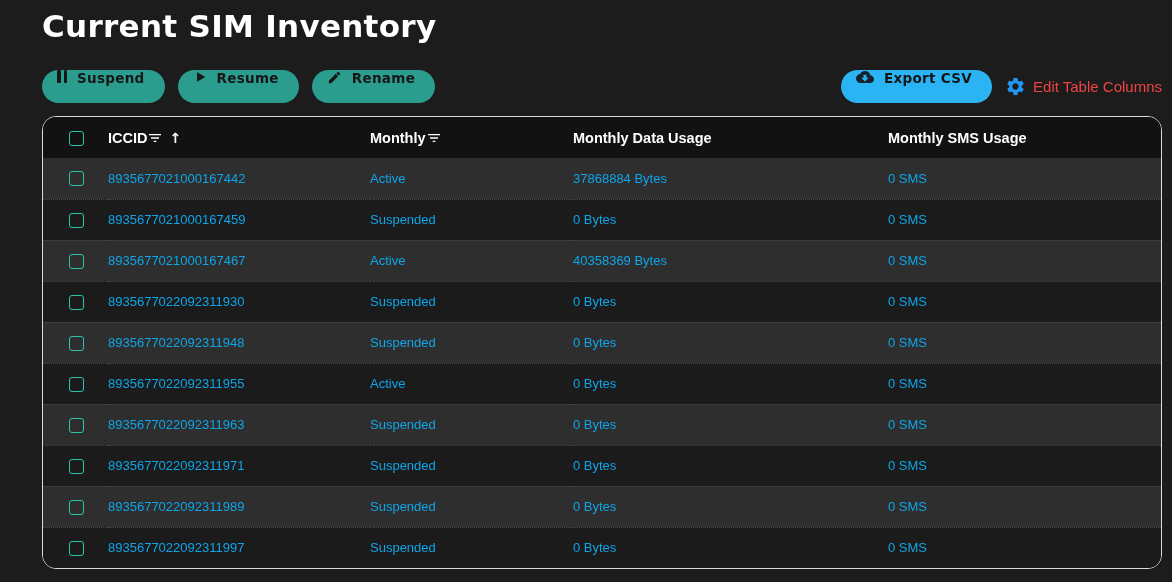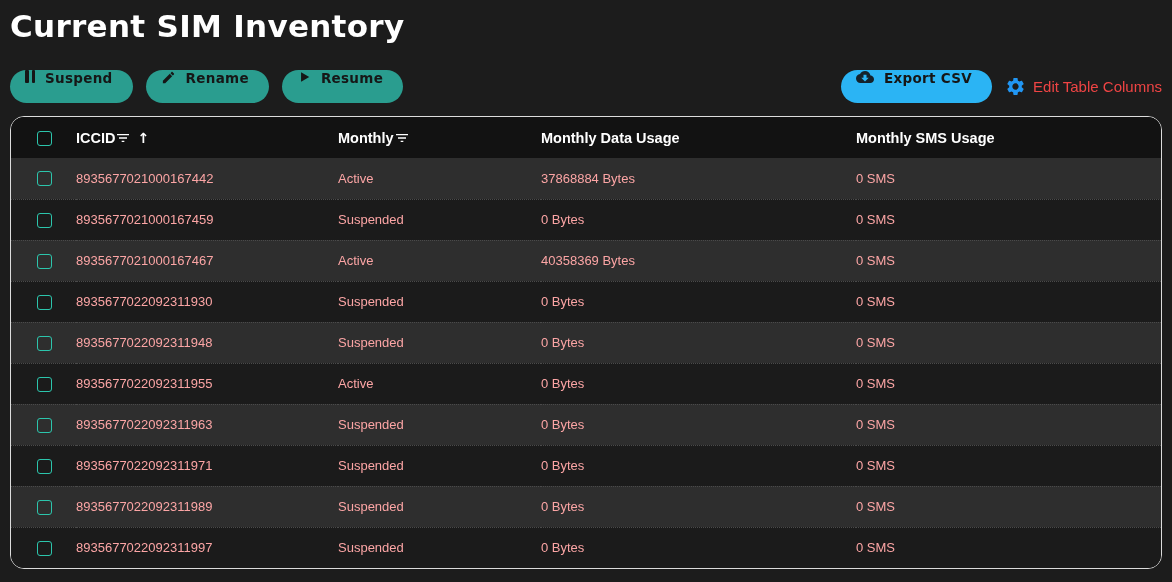--- a/index.html
+++ b/index.html
@@ -2,21 +2,21 @@
 <html style="--page-bg: #1c1c1c; --header-bg: #121212; --row-odd: #2e2e2e; --row-even: #1b1b1b; --teal-button: #2a9d8f; --export-button: #2bb4f4; --gear-accent: #2196f3; --checkbox-accent: #2cc5ac;"><head>
 <meta charset="utf-8">
 <style>
   * { box-sizing: border-box; margin: 0; padding: 0; }
   html, body {
     width: 1172px; height: 582px;
     background: var(--page-bg, #1c1c1c);
     font-family: "Liberation Sans", sans-serif;
     overflow: hidden;
   }
-  .page { padding: 8px 10px 0 10px; }
+  .page { padding: 8px 10px 0 10px; margin-left: 32px; }
 
   .page-title {
     color: #ffffff;
     font-size: 31px;
     font-weight: 800;
     letter-spacing: 0.3px;
     line-height: 36px;
     font-family: "DejaVu Sans", "Liberation Sans", sans-serif;
   }
 
@@ -82,21 +82,21 @@
     color: #ffffff;
     font-size: 14.5px;
     font-weight: 700;
     white-space: nowrap;
   }
   tbody tr { height: 41px; }
   tbody tr:nth-child(odd)  { background: var(--row-odd, #2e2e2e); }
   tbody tr:nth-child(even) { background: var(--row-even, #1b1b1b); }
   tbody tr + tr td { border-top: 1px dotted #4a4a4a; }
   tbody td {
-    color: #fca5a5;
+    color: #0ea5e9;
     font-size: 13px;
     font-weight: 500;
     white-space: nowrap;
   }
   .cell-check { padding-left: 26px; }
   .th-flex { display: inline-flex; align-items: center; }
 
   .checkbox {
     display: inline-block;
     width: 15px; height: 15px;
@@ -126,31 +126,31 @@
   <div class="toolbar">
     <button class="btn btn-teal">
       <span class="pause-icon">
           <i></i>
           <i></i>
         </span>
       <span>Suspend</span>
     </button>
 
     <button class="btn btn-teal">
+      <svg width="14" height="14" viewBox="0 0 24 24">
+        <path d="M7 4v16l14-8z" fill="#161616"></path>
+      </svg>
+      <span>Resume</span>
+    </button>
+
+    <button class="btn btn-teal">
       <svg width="15" height="15" viewBox="0 0 24 24">
         <path d="M3 17.25V21h3.75L17.81 9.94l-3.75-3.75L3 17.25zM20.71 7.04c.39-.39.39-1.02 0-1.41l-2.34-2.34c-.39-.39-1.02-.39-1.41 0l-1.83 1.83 3.75 3.75 1.83-1.83z" fill="#161616"></path>
       </svg>
       <span>Rename</span>
-    </button>
-
-    <button class="btn btn-teal">
-      <svg width="14" height="14" viewBox="0 0 24 24">
-        <path d="M7 4v16l14-8z" fill="#161616"></path>
-      </svg>
-      <span>Resume</span>
     </button>
 
     <div class="toolbar-right">
       <button class="btn btn-export">
         <svg width="18" height="14" viewBox="0 0 24 18">
           <path d="M19.35 7.04C18.67 3.59 15.64 1 12 1 9.11 1 6.6 2.64 5.35 5.04 2.34 5.36 0 7.91 0 11c0 3.31 2.69 6 6 6h13c2.76 0 5-2.24 5-5 0-2.64-2.05-4.78-4.65-4.96zM17 10l-5 5-5-5h3V6h4v4h3z" fill="#14222b"></path>
         </svg>
         <span>Export CSV</span>
       </button>
 

